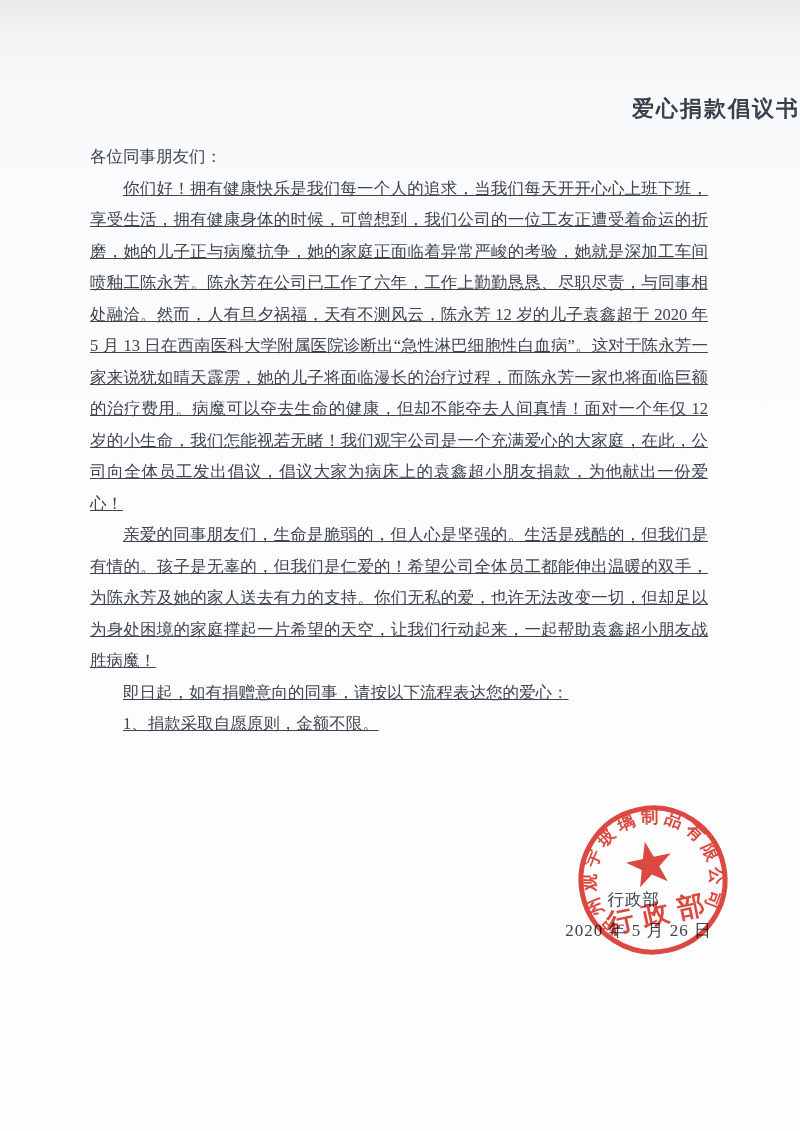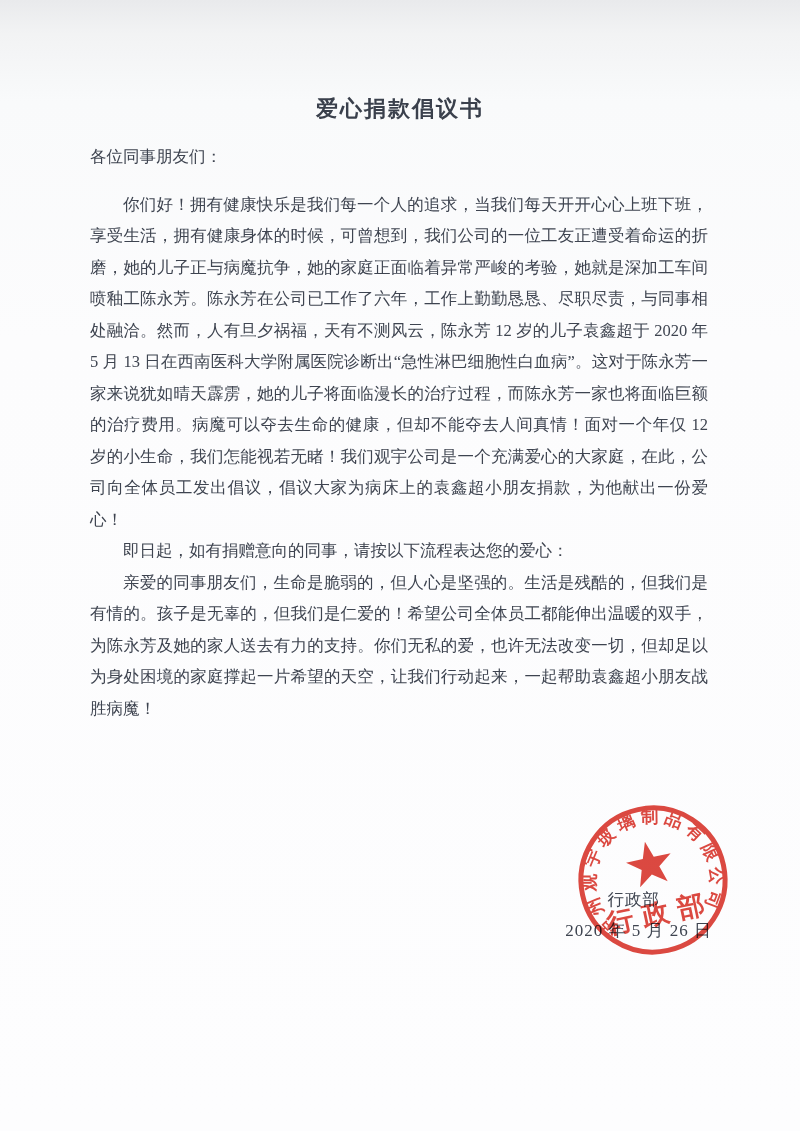--- a/index.html
+++ b/index.html
@@ -9,36 +9,37 @@
     height:1131px;
     margin:0 auto;
     overflow:hidden;
     background:linear-gradient(180deg,#e9eaec 0%,#f2f3f4 3%,#f9fafb 9%,#fcfcfd 30%,#fdfdfe 100%);
     font-family:"Liberation Serif","DejaVu Serif",serif;
     color:#3e4450;
   }
   .title {
     margin:0;
     padding-top:94px;
-    text-align:center;
+    text-align:right;
     font-size:22px;
     font-weight:600;
     letter-spacing:2px;
     color:#3a404c;
   }
   .salutation {
     margin:17px 92px 0 90px;
     font-size:16.5px;
     line-height:31.5px;
   }
   .body-text {
-    margin:16px 92px 0 90px;
+    margin:0 92px 0 90px;
     font-size:16.5px;
     line-height:31.5px;
     text-align:justify;
+    text-decoration:underline;
   }
   .body-text p { margin:0; text-indent:2em; }
   .signature {
     position:absolute;
     top:889px;
     right:140px;
     font-size:16.5px;
     letter-spacing:1px;
   }
   .date {
@@ -60,22 +61,23 @@
 <body>
 
 <div class="page">
 
   <h1 class="title">爱心捐款倡议书</h1>
 
   <p class="salutation">各位同事朋友们：</p>
 
   <div class="body-text">
       <p>你们好！拥有健康快乐是我们每一个人的追求，当我们每天开开心心上班下班，享受生活，拥有健康身体的时候，可曾想到，我们公司的一位工友正遭受着命运的折磨，她的儿子正与病魔抗争，她的家庭正面临着异常严峻的考验，她就是深加工车间喷釉工陈永芳。陈永芳在公司已工作了六年，工作上勤勤恳恳、尽职尽责，与同事相处融洽。然而，人有旦夕祸福，天有不测风云，陈永芳 12 岁的儿子袁鑫超于 2020 年 5 月 13 日在西南医科大学附属医院诊断出“急性淋巴细胞性白血病”。这对于陈永芳一家来说犹如晴天霹雳，她的儿子将面临漫长的治疗过程，而陈永芳一家也将面临巨额的治疗费用。病魔可以夺去生命的健康，但却不能夺去人间真情！面对一个年仅 12 岁的小生命，我们怎能视若无睹！我们观宇公司是一个充满爱心的大家庭，在此，公司向全体员工发出倡议，倡议大家为病床上的袁鑫超小朋友捐款，为他献出一份爱心！</p>
+      <p>亲爱的同事朋友们，生命是脆弱的，但人心是坚强的。生活是残酷的，但我们是有情的。孩子是无辜的，但我们是仁爱的！希望公司全体员工都能伸出温暖的双手，为陈永芳及她的家人送去有力的支持。你们无私的爱，也许无法改变一切，但却足以为身处困境的家庭撑起一片希望的天空，让我们行动起来，一起帮助袁鑫超小朋友战胜病魔！</p>
       <p>即日起，如有捐赠意向的同事，请按以下流程表达您的爱心：</p>
-      <p>亲爱的同事朋友们，生命是脆弱的，但人心是坚强的。生活是残酷的，但我们是有情的。孩子是无辜的，但我们是仁爱的！希望公司全体员工都能伸出温暖的双手，为陈永芳及她的家人送去有力的支持。你们无私的爱，也许无法改变一切，但却足以为身处困境的家庭撑起一片希望的天空，让我们行动起来，一起帮助袁鑫超小朋友战胜病魔！</p>
+      <p>1、捐款采取自愿原则，金额不限。</p>
     </div>
 
   <div class="signature">行政部</div>
   <div class="date">2020 年 5 月 26 日</div>
 
   <svg class="stamp" width="170" height="170" viewBox="0 0 170 170" xmlns="http://www.w3.org/2000/svg">
     <g transform="rotate(-12 85 85)">
       <circle cx="85" cy="85" r="72" fill="none" stroke="#d93026" stroke-width="5"></circle>
       <defs>
         <path id="stamp-arc" d="M 41,123 A 58,58 0 1 1 129,123" fill="none"></path>

